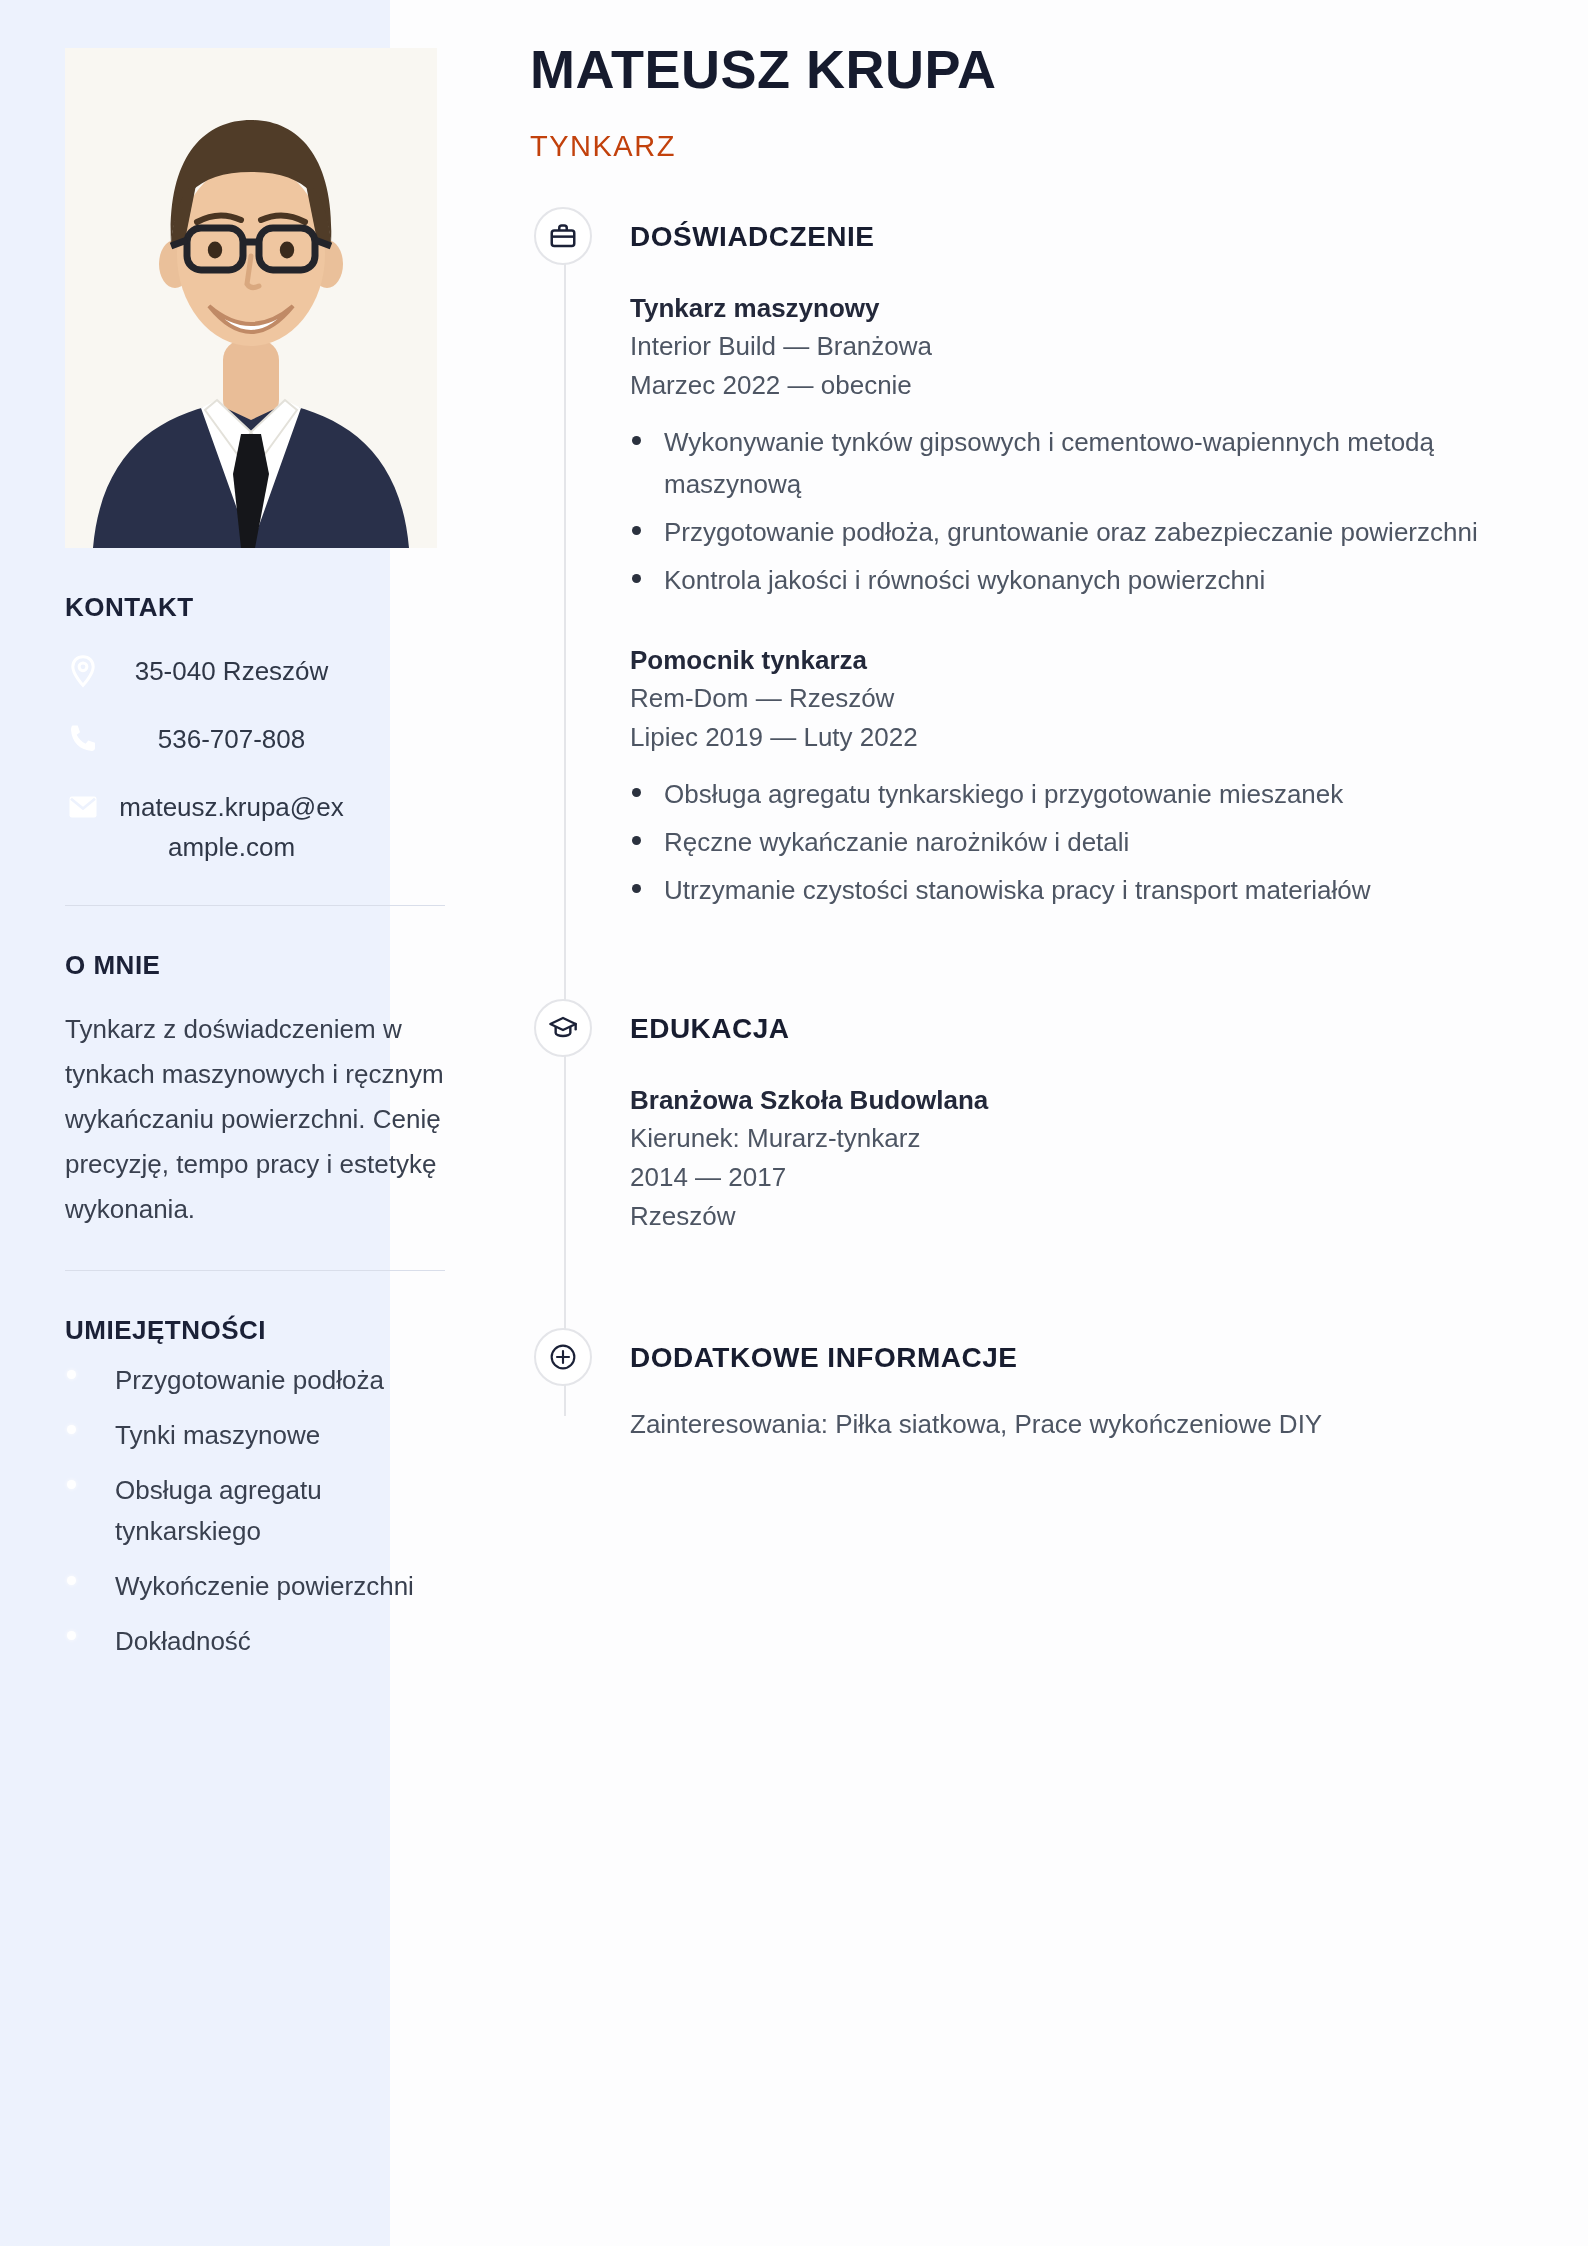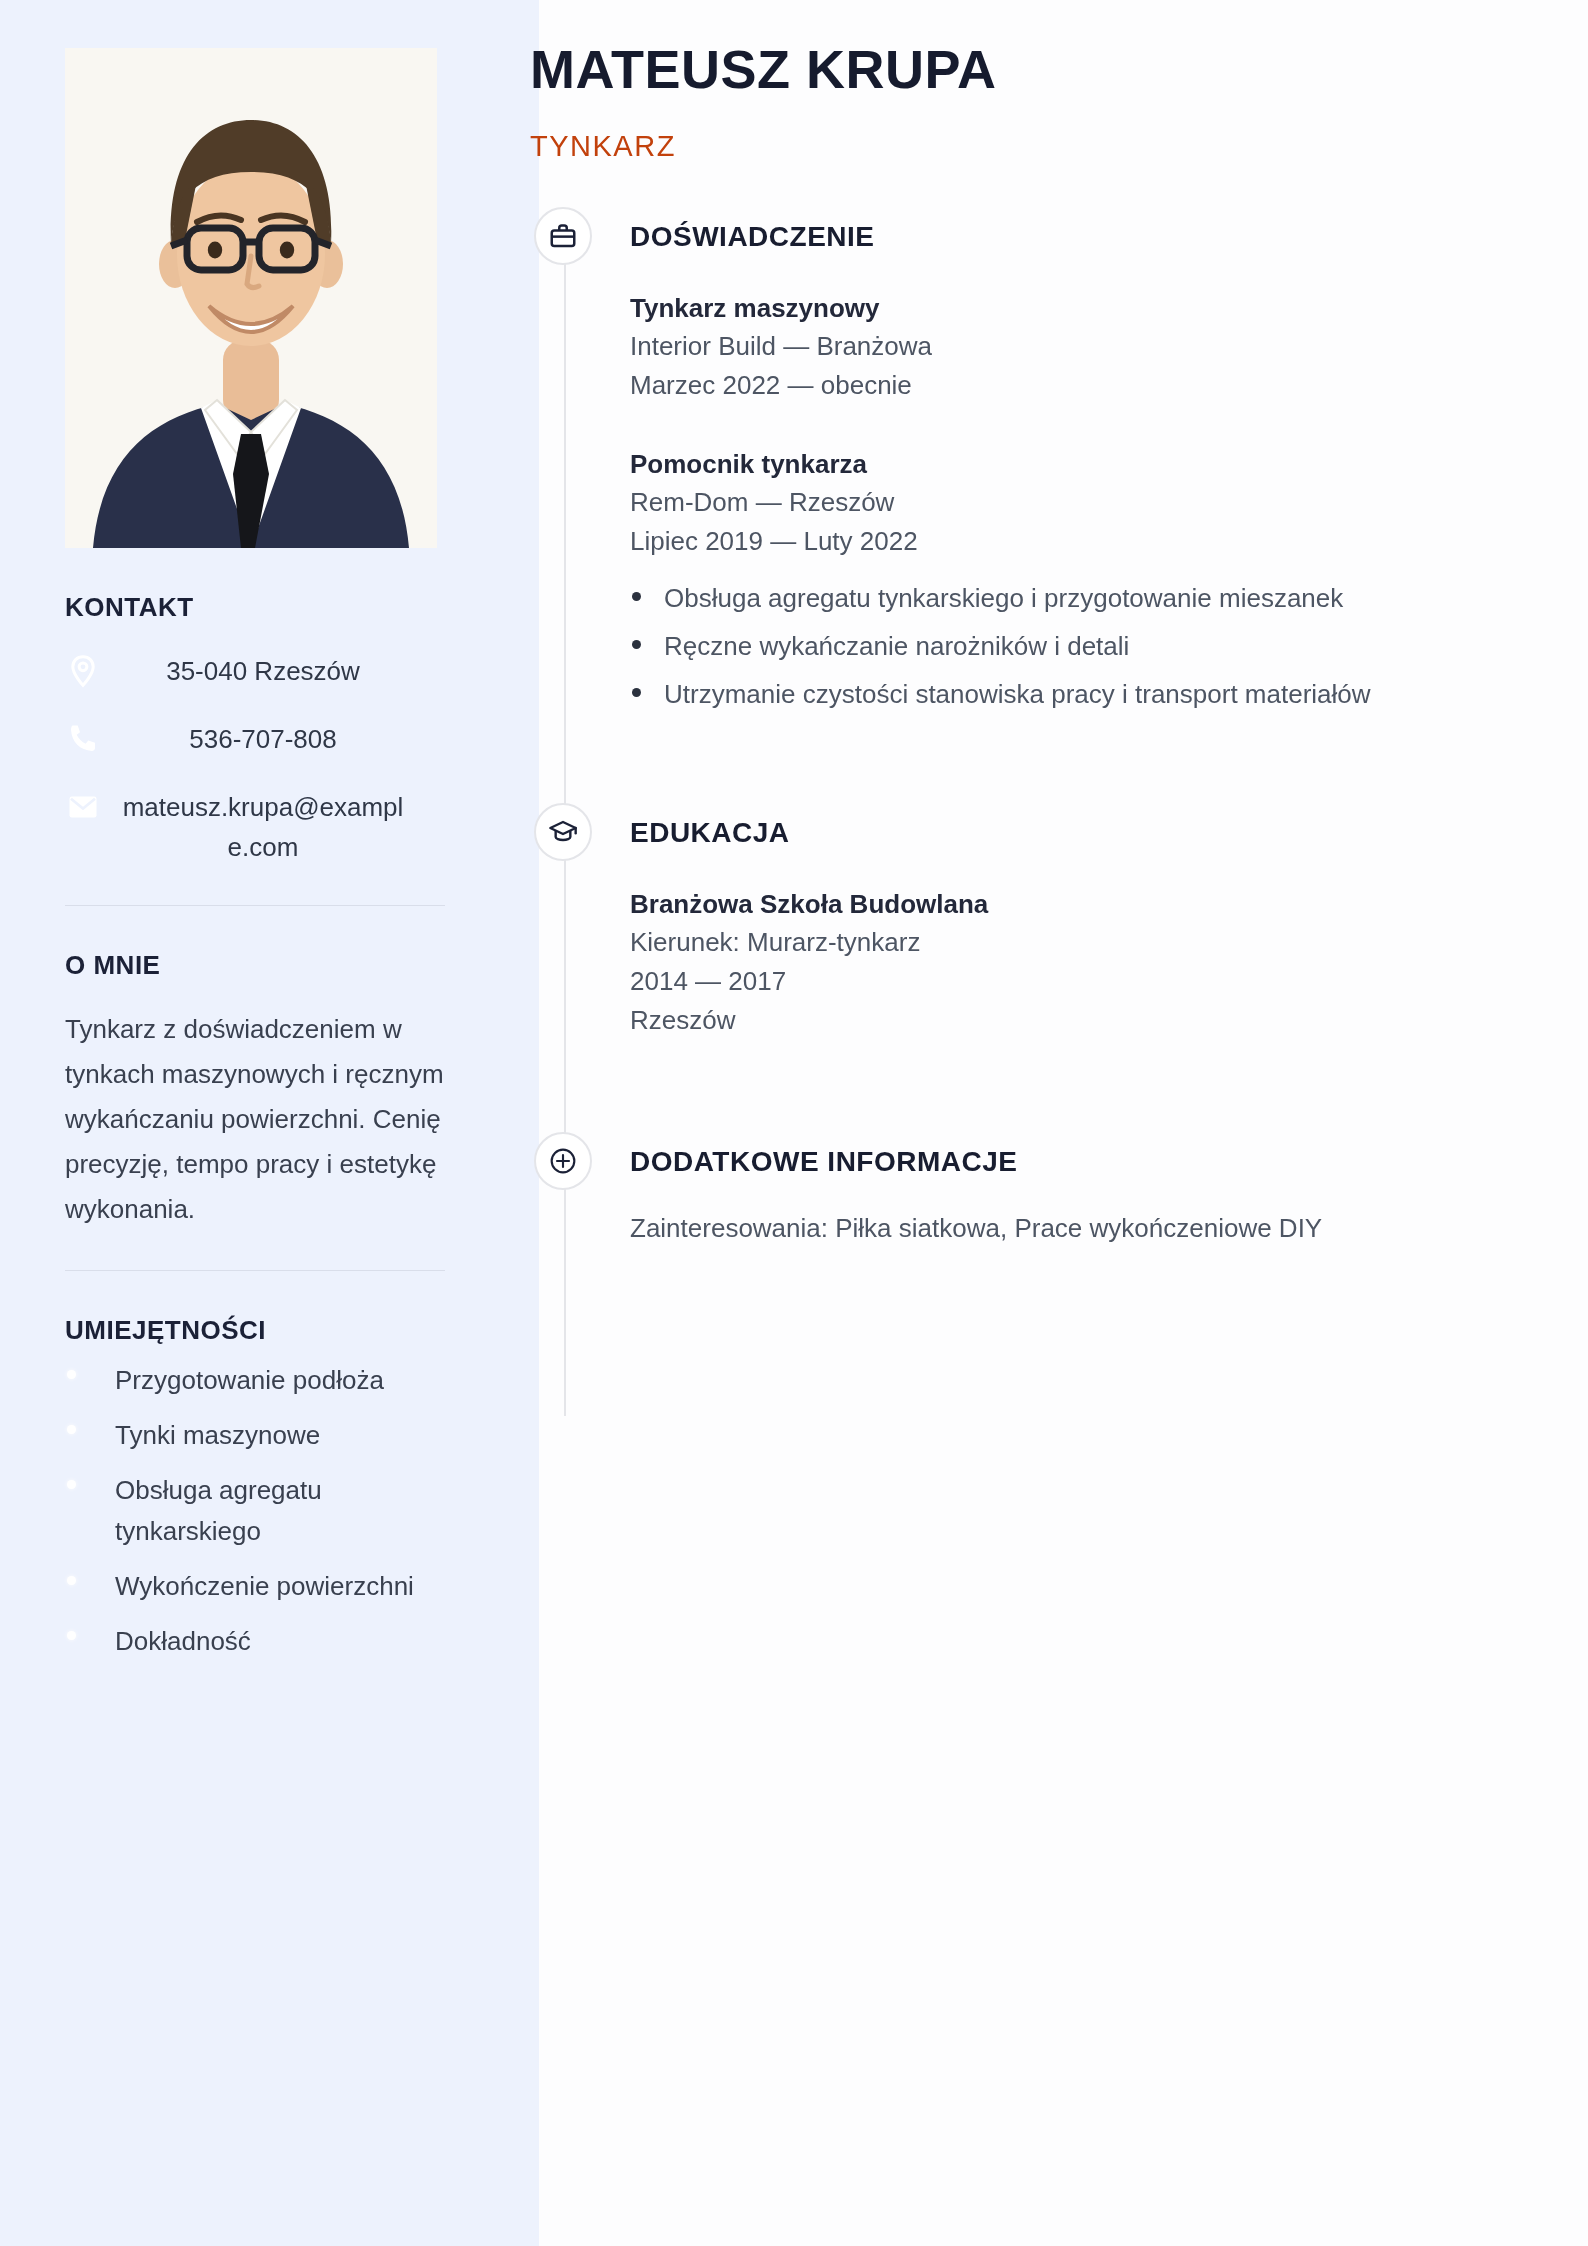--- a/index.html
+++ b/index.html
@@ -1,21 +1,21 @@
 <!DOCTYPE html>
 <html lang="pl"><head>
 <meta charset="utf-8">
 <style>
   * { margin:0; padding:0; box-sizing:border-box; }
   html,body { background:#ffffff; }
   body { font-family:"Liberation Sans","DejaVu Sans",sans-serif; }
   .page { position:relative; width:1588px; height:2246px; background:#fdfdfe; overflow:hidden; }
 
   
-  .sidebar { position:absolute; left:0; top:0; bottom:0; width:539px; background:#edf2fd; padding:48px 42px 0 65px; }
+  .sidebar { position:absolute; left:0; top:0; bottom:0; width:390px; background:#edf2fd; padding:48px 42px 0 65px; }
   .photo { width:372px; height:500px; background:#f9f7f2; overflow:hidden; }
   .side-heading { margin-top:44px; font-size:26px; font-weight:bold; letter-spacing:.5px; color:#1b2137; }
   .contact-list { margin-top:14px;text-align:center; }
   .contact-item { display:flex; align-items:flex-start; margin-top:28px; }
   .contact-icon { flex:0 0 36px; height:36px; margin-top:2px; }
   .contact-text { margin-left:14px; font-size:26px; line-height:40px; color:#2f3747; width:296px; word-break:break-all; }
   .divider { width:380px; height:1px; background:#d9deea; margin-top:38px; }
   .about-text { margin-top:26px; width:386px; font-size:26px; line-height:45px; color:#39404f; }
   .skills-list { margin-top:14px; list-style:none; }
   .skills-list li { position:relative; margin-top:14px; padding-left:50px; font-size:26px; line-height:41px; color:#39404f; width:386px; }
@@ -152,20 +152,25 @@
             <path d="M9 7.5 L9 5.5 C9 4.4 9.9 3.5 11 3.5 L13 3.5 C14.1 3.5 15 4.4 15 5.5 L15 7.5" fill="none" stroke="#1b2137" stroke-width="2"></path>
             <path d="M3 12.5 L21 12.5" stroke="#1b2137" stroke-width="2"></path>
           </svg>
         </div>
         <h2 class="t-heading">DOŚWIADCZENIE</h2>
 
         <div class="job">
           <div class="job-title">Tynkarz maszynowy</div>
           <div class="job-line">Interior Build — Branżowa</div>
           <div class="job-line">Marzec 2022 — obecnie</div>
+          <ul class="bullets">
+            <li>Wykonywanie tynków gipsowych i cementowo-wapiennych metodą maszynową</li>
+            <li>Przygotowanie podłoża, gruntowanie oraz zabezpieczanie powierzchni</li>
+            <li>Kontrola jakości i równości wykonanych powierzchni</li>
+          </ul>
         </div>
 
         <div class="job">
           <div class="job-title">Pomocnik tynkarza</div>
           <div class="job-line">Rem-Dom — Rzeszów</div>
           <div class="job-line">Lipiec 2019 — Luty 2022</div>
           <ul class="bullets">
             <li>Obsługa agregatu tynkarskiego i przygotowanie mieszanek</li>
             <li>Ręczne wykańczanie narożników i detali</li>
             <li>Utrzymanie czystości stanowiska pracy i transport materiałów</li>

